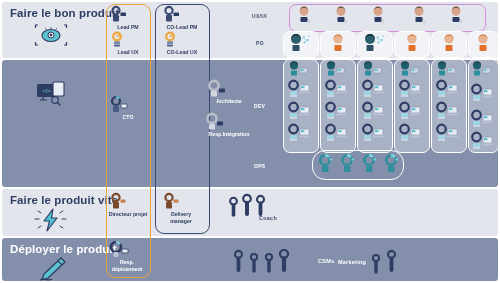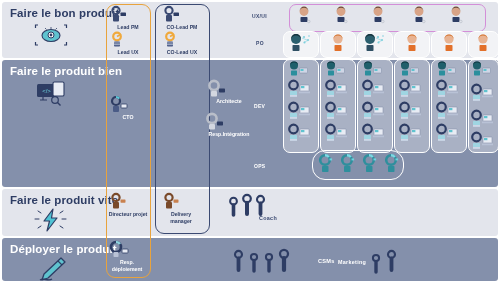--- a/index.html
+++ b/index.html
@@ -99,21 +99,20 @@
         <g stroke="#2e3d64" stroke-width=".8">
           <path d="M11 6 l1.5 1.5"></path>
             <path d="M17 5 l0 2"></path>
             <path d="M23 6 l-1.5 1.5"></path>
         </g>
       </svg>
     </div>
   </div>
 
   <div class="band dark" id="band-bien">
-    <div class="band-title">Faire le produit bien</div>
     <div class="band-icon">
       <svg width="34" height="26" viewBox="0 0 34 26">
         <rect x="3" y="4" width="19" height="13" rx="1.5" fill="#2e3d64"></rect>
         <text x="12.5" y="13" font-size="6" fill="#6fd2de" text-anchor="middle" font-family="Liberation Sans, sans-serif">&lt;/&gt;</text>
         <path d="M9 17 l0 3 M6 20 l7 0" stroke="#2e3d64" stroke-width="1.2" fill="none"></path>
         <rect x="19" y="2" width="11" height="14" rx="1.3" fill="#e8ecf4" stroke="#2e3d64" stroke-width="1.1"></rect>
         <circle cx="21" cy="20" r="3.3" fill="none" stroke="#2e3d64" stroke-width="1.2"></circle>
         <path d="M23.5 22.5 l3 3" stroke="#2e3d64" stroke-width="1.4"></path>
       </svg>
     </div>

